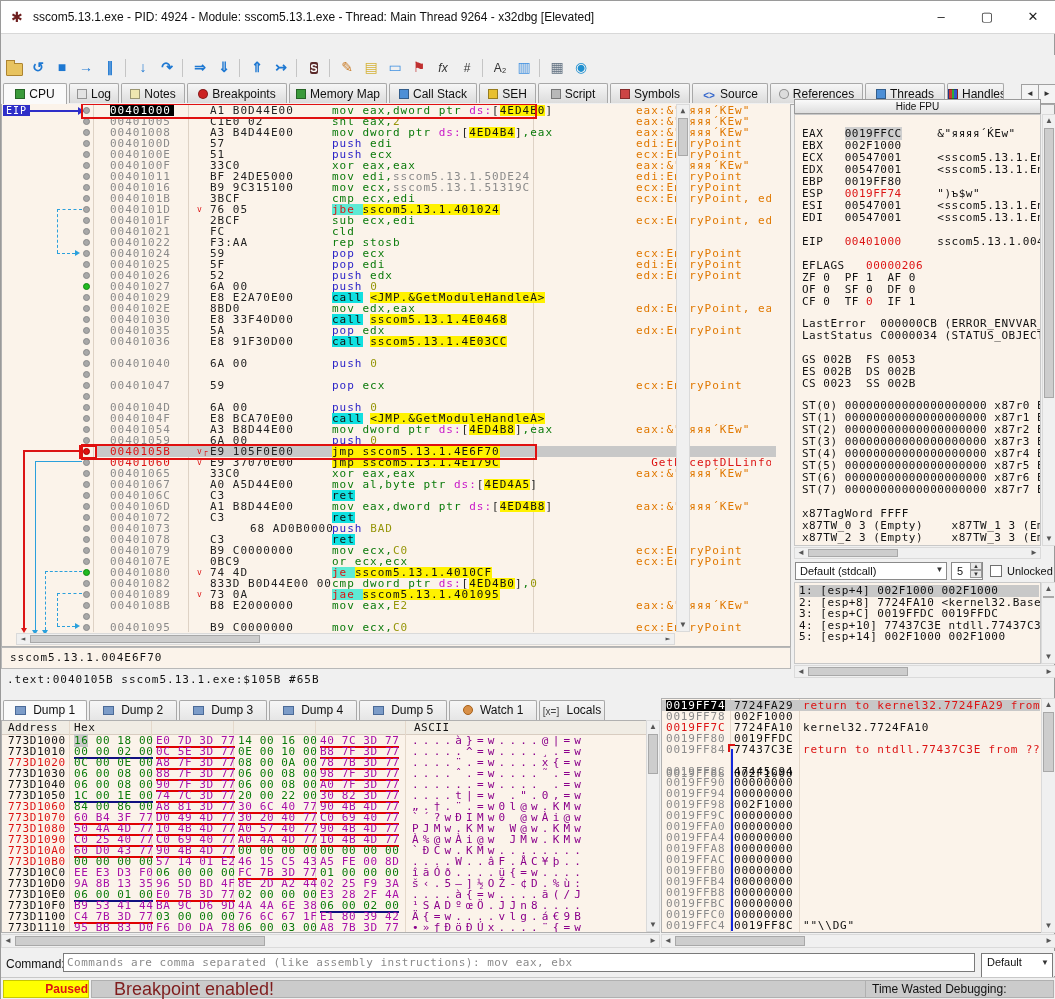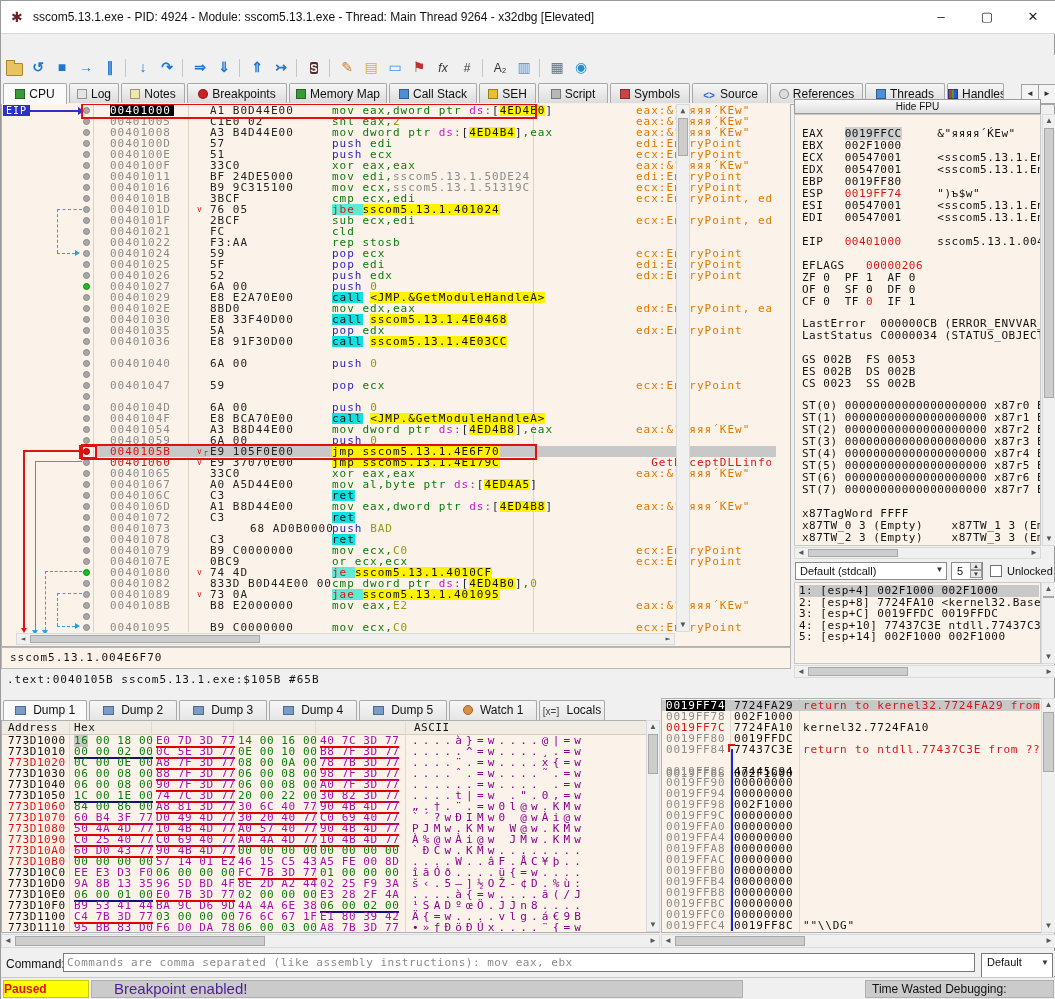--- a/index.html
+++ b/index.html
@@ -108,22 +108,22 @@
   .ssep{position:absolute;top:0;width:1px;height:233px;background:#e4d8ca;}
   
   #cmdbar{position:absolute;left:0;top:950px;width:1055px;height:25px;background:#f0f0f0;}
   #cmdlabel{position:absolute;left:5px;top:6px;font-size:12px;color:#111;}
   #cmdinput{position:absolute;left:62px;top:2px;width:912px;height:19px;border:1px solid #7a7a7a;background:#fff;font-family:"DejaVu Sans Mono",monospace;font-size:11px;letter-spacing:.5px;color:#111;padding:0 3px;box-sizing:border-box;}
   #cmdinput::placeholder{color:#8a8a8a;}
   #cmddrop{position:absolute;left:980px;top:2px;width:72px;height:30px;background:#fff;border:1px solid #7a7a7a;box-sizing:border-box;font-size:11px;line-height:17px;padding-left:5px;color:#111;}
   #cmddroparrow{position:absolute;right:3px;top:0;font-size:8px;line-height:17px;color:#333;}
   
   #statusbar{position:absolute;left:0;top:976px;width:1055px;height:23px;background:#f0f0f0;border-top:1px solid #c8c8c8;}
-  #paused{position:absolute;left:2px;top:2px;width:86px;height:18px;background:#ffff00;border:1px solid #c8c800;box-sizing:border-box;color:#dc1414;font-size:12px;font-weight:bold;text-align:left;line-height:16px;}
-  #sbmsg{position:absolute;left:90px;top:2px;width:652px;height:18px;background:#cbcbcb;border:1px solid #b0b0b0;box-sizing:border-box;font-size:15px;line-height:16px;padding-left:22px;color:#4c1d95;}
+  #paused{position:absolute;left:2px;top:2px;width:86px;height:18px;background:#ffff00;border:1px solid #c8c800;box-sizing:border-box;color:#dc1414;font-size:12px;font-weight:bold;text-align:right;line-height:16px;}
+  #sbmsg{position:absolute;left:90px;top:2px;width:886px;height:18px;background:#cbcbcb;border:1px solid #b0b0b0;box-sizing:border-box;font-size:18px;line-height:16px;padding-left:22px;color:#7f1d1d;}
   #sbtime{position:absolute;left:864px;top:2px;width:189px;height:18px;background:#cbcbcb;border:1px solid #b0b0b0;box-sizing:border-box;font-size:12px;line-height:16px;padding-left:6px;color:#111;}
 </style>
 </head>
 <body>
 
 <div id="app">
 
   <div id="titlebar">
     <div id="appicon">✱</div>
     <div id="title">sscom5.13.1.exe - PID: 4924 - Module: sscom5.13.1.exe - Thread: Main Thread 9264 - x32dbg [Elevated]</div>

